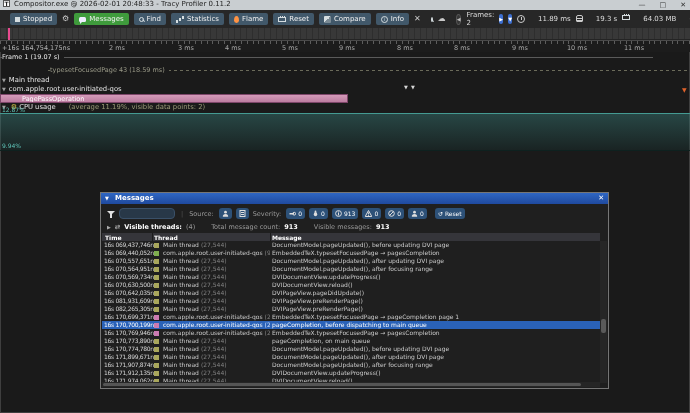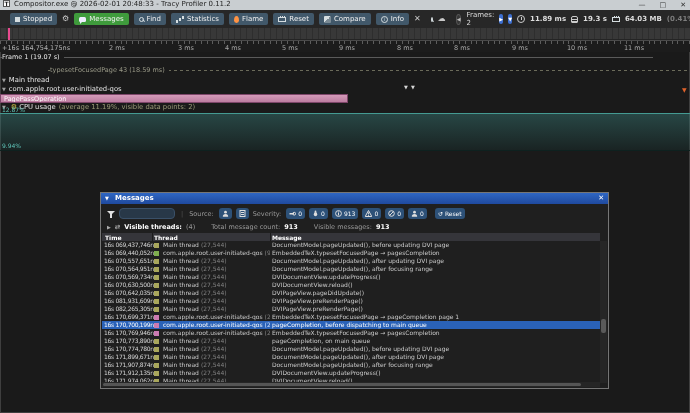--- a/index.html
+++ b/index.html
@@ -22,21 +22,21 @@
   .tbtn { display:flex; align-items:center; gap:3px; background:#41586a; border-radius:2px;
           padding:2px 5px; color:#f0f0f0; white-space:nowrap; }
   .tbtn.active { background:#3f9b3c; }
   .ticon { color:#c9c9c9; font-size:8px; line-height:8px; }
   .sep { width:1px; height:10px; background:#454545; }
   .frbtn { width:10px; height:10px; background:#3d6fd1; border-radius:2px; color:#fff; font-size:5px;
            display:flex; align-items:center; justify-content:center; }
   .roundbtn { width:11px; height:11px; border-radius:50%; background:#353535; border:1px solid #555;
               color:#bbb; font-size:5px; display:flex; align-items:center; justify-content:center; }
   .dim { color:#7d7d7d; }
-  .stat { display:flex; align-items:center; gap:5px; white-space:nowrap;font-weight:bold; }
+  .stat { display:flex; gap:13px; white-space:nowrap; }
 
   
   .icon-stop { width:5px; height:5px; background:#d5dde0; display:inline-block; }
   .icon-bubble { width:7px; height:5px; background:#eef; border-radius:1.5px; position:relative; display:inline-block; }
   .icon-bubble::after { content:""; position:absolute; left:1px; bottom:-2px; border:2px solid transparent; border-top-color:#eef; border-left-color:#eef; }
   .icon-search { width:5px; height:5px; border:1.3px solid #d5dde0; border-radius:50%; position:relative; display:inline-block; }
   .icon-search::after { content:""; position:absolute; width:3px; height:1.3px; background:#d5dde0; transform:rotate(45deg); right:-2.5px; bottom:-1px; }
   .icon-stats { width:8px; height:7px; position:relative; display:inline-block; }
   .icon-stats::after { content:""; position:absolute; bottom:0; left:0; width:2px; height:3px; background:#d5dde0;
                        box-shadow:3px -2px 0 #d5dde0, 6px -4px 0 #d5dde0; }
@@ -69,24 +69,24 @@
   .framerow .lbl { position:absolute; left:2px; top:1px; font-size:6.5px; color:#e8e8e8; background:#1a1a1a; padding-right:4px; z-index:1; }
   .framesetrow { position:absolute; top:66px; left:0; width:690px; height:9px;margin-left:48px; }
   .framesetrow .line { position:absolute; left:0; right:0; top:4px; height:1px;
                        background:repeating-linear-gradient(90deg,#6b6b5a 0 3px, transparent 3px 6px); }
   .framesetrow .lbl { position:absolute; left:2px; top:0; font-size:6.5px; color:#9a9a88; background:#1a1a1a; padding-right:4px; z-index:1; }
   .threadrow { position:absolute; left:0; width:690px; height:9px; font-size:6.8px; color:#e4e4e4; }
   .threadrow .tri { color:#9f9f9f; font-size:5px; margin:0 3px 0 2px; }
   .zmark { position:absolute; top:-1px; font-size:5px; color:#d8d8d8; }
   .zmark.orange { color:#e0622a; font-size:6px; }
   .zonebar { position:absolute; top:94px; left:0; width:348px; height:9px; background:linear-gradient(#d49ab9,#bc7da0);
-             border:1px solid #7e466a; font-size:6.5px; color:#fff; padding-left:3px; line-height:8px; white-space:nowrap; overflow:hidden; }
+             border:1px solid #7e466a; font-size:6.5px; color:#fff; padding-left:21px; line-height:8px; white-space:nowrap; overflow:hidden; }
   .cpurow { position:absolute; top:103px; left:0; width:690px; height:9px; font-size:6.8px; color:#e4e4e4; }
   .gear { color:#d2c44a; font-size:7px; margin:0 2px; }
-  .cpudetail { color:#9a9a78; margin-left:3px; }
+  .cpudetail { color:#9a9a78; margin-left:13px; }
   .cpugraph { position:absolute; top:113px; left:0; width:690px; height:38px;
               background:linear-gradient(180deg, rgba(58,132,128,.42), rgba(24,58,56,.30));
               border-top:1px solid #449a92; border-bottom:1px solid #0e211f; }
   .cpu-max { position:absolute; left:2px; top:-8px; font-size:6px; color:#5fc4b8; }
   .cpu-min { position:absolute; left:2px; bottom:1px; font-size:6px; color:#5fc4b8; }
 
   
   .mwin { position:absolute; left:100px; top:192px; width:509px; height:197px; background:#1f1f1f;
           border:1px solid #767676; }
   .mtitle { position:absolute; top:0; left:0; right:0; height:11px; background:linear-gradient(#2f66c4,#1f4a9e);

